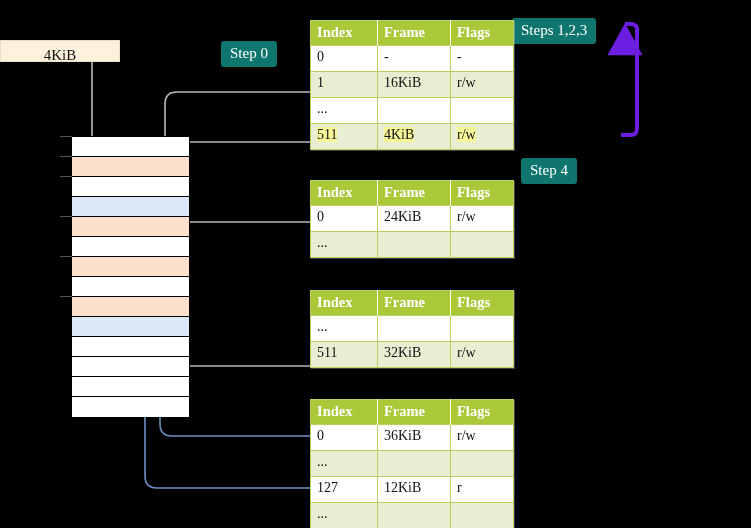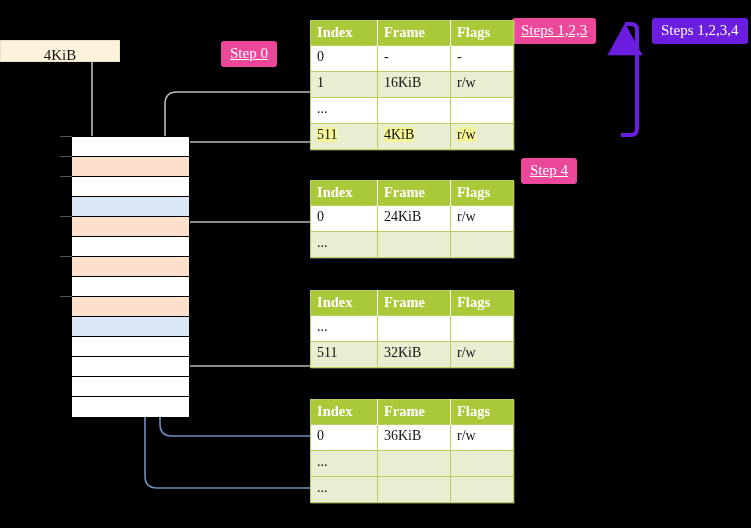--- a/index.html
+++ b/index.html
@@ -32,21 +32,21 @@
   .badge {
     position: absolute;
     color: #ffffff;
     font-family: "Liberation Serif", "DejaVu Serif", serif;
     font-size: 15px;
     line-height: 1;
     padding: 5px 9px 6px 9px;
     border-radius: 3px;
     white-space: nowrap;
   }
-  .badge-crimson { background: #ec4899; text-decoration: underline; }
+  .badge-crimson { background: #0f766e; }
   .badge-violet  { background: #6b1de0; }
 
   
   .kib-box {
     position: absolute;
     background: #fdf3dc;
     border: 1px solid #e9dfc4;
     color: #111111;
     font-size: 15px;
     text-align: center;
@@ -195,21 +195,20 @@
       <div class="memrow fill-white" style="height: 20px; position: relative;"></div>
       <div class="memrow fill-white" style="height: 20px; position: relative;"></div>
       <div class="memrow fill-white" style="height: 20px; position: relative;"></div>
       <div class="memrow fill-white" style="height: 20px; position: relative;"></div>
     </div>
 
   <div class="badge badge-crimson" style="left:189px; top:41px;margin-left:32px;">Step 0</div>
 
   <div class="badge badge-crimson" style="left:512px; top:18px;">Steps 1,2,3</div>
 
-  <div class="badge badge-violet" style="left:652px; top:18px;">Steps 1,2,3,4</div>
 
   <div class="badge badge-crimson" style="left:521px; top:158px;">Step 4</div>
 
   <div id="tables-host">
       <table class="ptable" style="left: 310px; top: 20px;">
         <thead>
           <tr>
             <th class="col-index">Index</th>
             <th class="col-frame">Frame</th>
             <th class="col-flags">Flags</th>
@@ -292,20 +291,25 @@
           <tr class="row-odd">
             <td class="col-index">0</td>
             <td class="col-frame">36KiB</td>
             <td class="col-flags">r/w</td>
           </tr>
           <tr class="row-even">
             <td class="col-index">...</td>
             <td class="col-frame">&nbsp;</td>
             <td class="col-flags">&nbsp;</td>
           </tr>
+          <tr class="row-odd">
+            <td class="col-index">127</td>
+            <td class="col-frame">12KiB</td>
+            <td class="col-flags">r</td>
+          </tr>
           <tr class="row-even">
             <td class="col-index">...</td>
             <td class="col-frame">&nbsp;</td>
             <td class="col-flags">&nbsp;</td>
           </tr>
         </tbody>
       </table>
     </div>
 
 </div>

